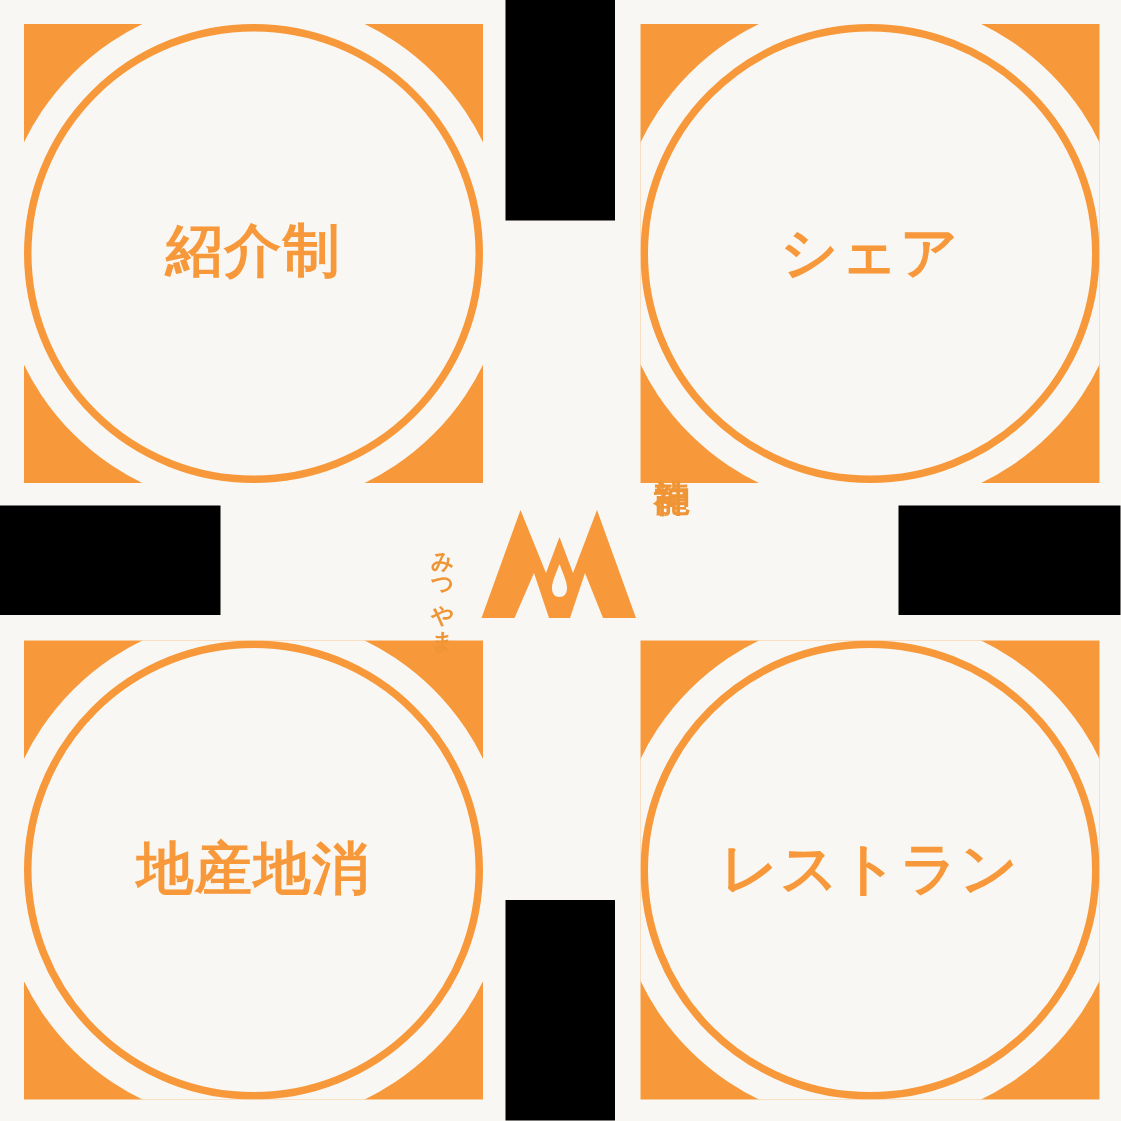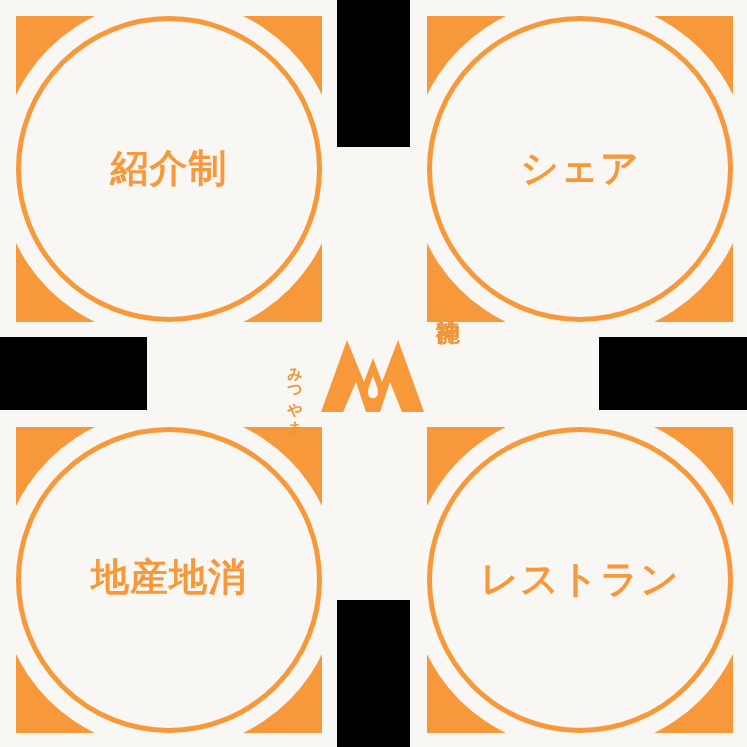--- a/index.html
+++ b/index.html
@@ -46,21 +46,21 @@
 
 <div class="quad" style="left:427px; top:16px;">
   <div class="gap"></div>
   <div class="ring">
     <span class="label">
       <span>シェア</span><br>
     </span>
   </div>
 </div>
 
-<div class="quad" style="left:16px; top:427px;font-family:Liberation Mono, monospace;">
+<div class="quad" style="left:16px; top:427px;">
   <div class="gap"></div>
   <div class="ring">
     <span class="label">地産地消</span>
   </div>
 </div>
 
 <div class="quad" style="left:427px; top:427px;">
   <div class="gap"></div>
   <div class="ring">
     <span class="label">レストラン</span>

